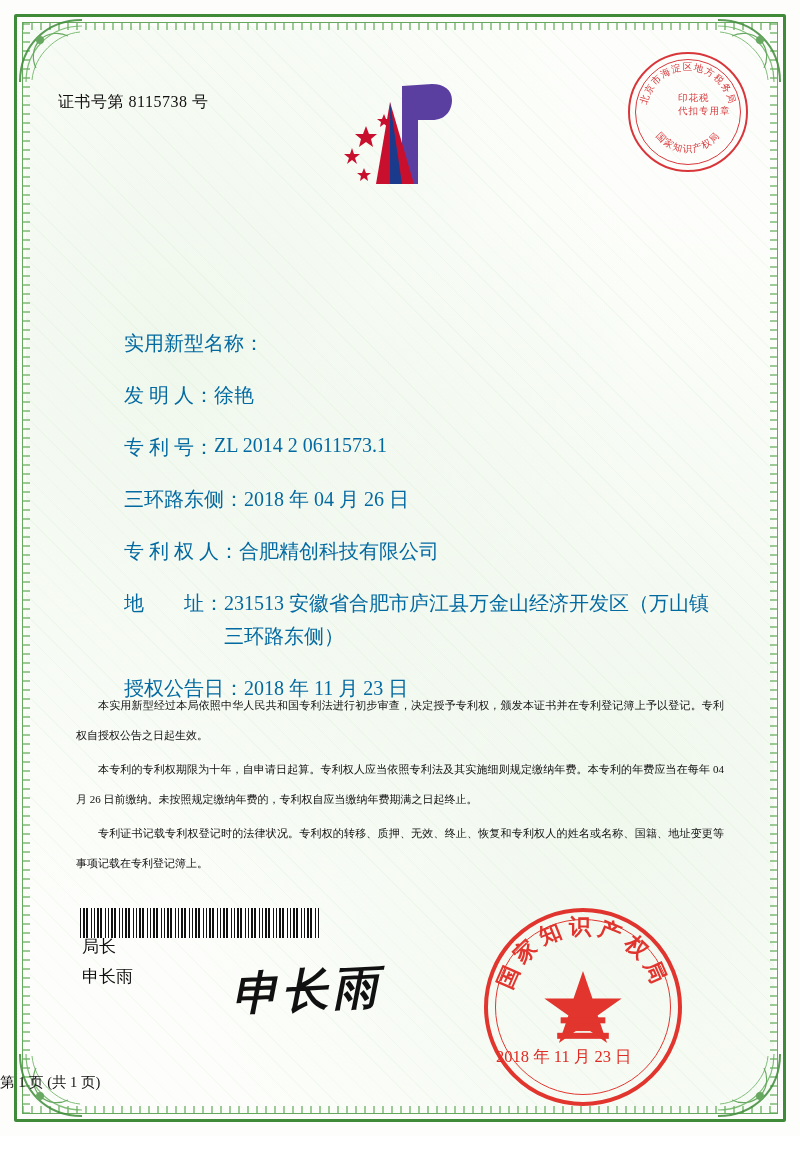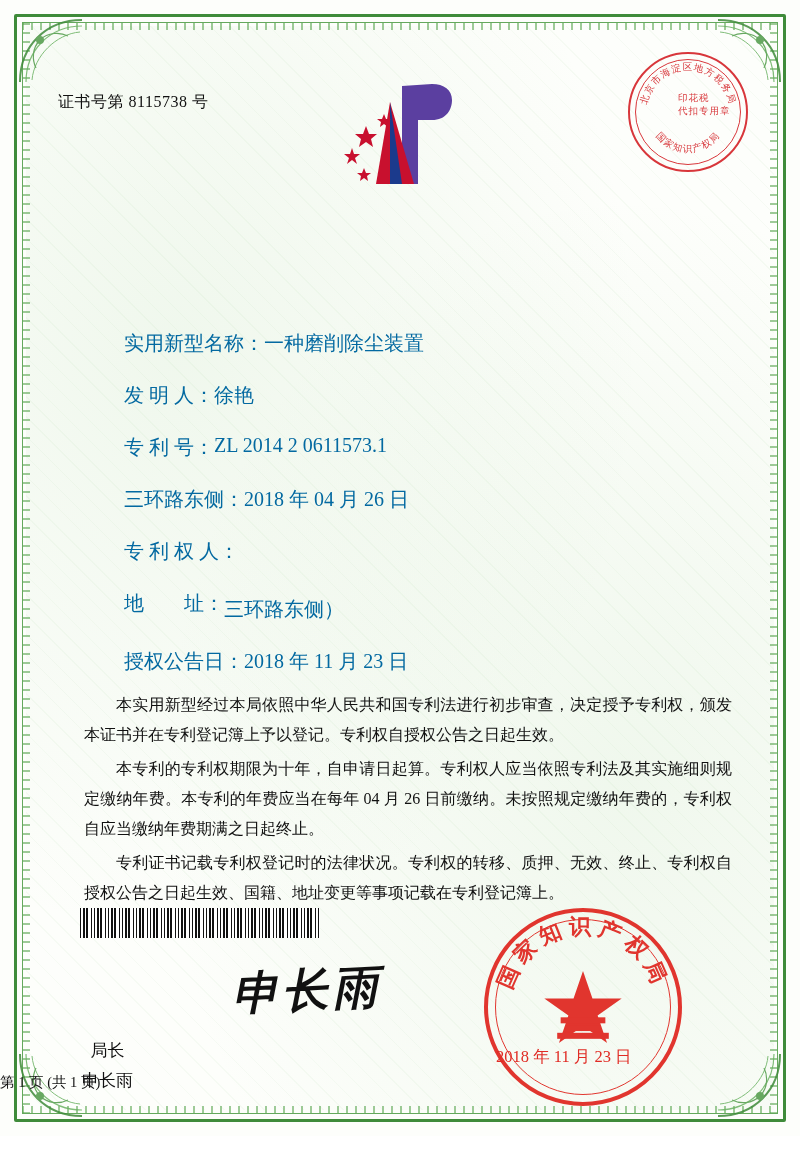--- a/index.html
+++ b/index.html
@@ -150,23 +150,23 @@
   .field-row2 .col {
     display: flex;
   }
   .field-row2 .col.right {
     margin-left: 88px;
   }
 
   
   .body-text {
     position: absolute;
-    left: 84px; top: 690px;
+    left: 76px; top: 690px;
     width: 648px;
-    font-size: 16px;
+    font-size: 11px;
     line-height: 30px;
     color: #111;
     text-align: justify;
   }
   .body-text p {
     margin: 0 0 4px 0;
     text-indent: 2em;
   }
 
   
@@ -176,25 +176,24 @@
     width: 240px; height: 30px;
     background: repeating-linear-gradient(
       90deg,
       #111 0 1px, #fff 1px 3px, #111 3px 5px, #fff 5px 6px,
       #111 6px 8px, #fff 8px 11px, #111 11px 12px, #fff 12px 14px);
   }
 
   
   .sig-label {
     position: absolute;
-    left: 82px; top: 1036px;
+    left: 82px; top: 932px;
     font-size: 17px;
     line-height: 30px;
     color: #111;
-    text-align: center;
   }
   .sig-script {
     position: absolute;
     left: 232px; top: 960px;
     font-size: 46px;
     color: #111;
     font-family: "DejaVu Serif", serif;
     font-style: italic;
     font-weight: bold;
     letter-spacing: 4px;
@@ -312,56 +311,57 @@
     <div class="ctr">
       <div>印花税</div>
       <div>代扣专用章</div>
     </div>
   </div>
 
 
   <div class="fields">
     <div class="field">
       <span class="lbl">实用新型名称：</span>
-      <span class="val">一种磨削除尘装置</span>
     </div>
     <div class="field">
       <span class="lbl">发 明 人：</span>
       <span class="val">徐艳</span>
     </div>
     <div class="field">
       <span class="lbl">专 利 号：</span>
       <span class="val">ZL 2014 2 0611573.1</span>
     </div>
     <div class="field">
       <span class="lbl">三环路东侧：</span>
       <span class="val">2018 年 04 月 26 日</span>
     </div>
     <div class="field">
       <span class="lbl">专 利 权 人：</span>
+      <span class="val">合肥精创科技有限公司</span>
     </div>
     <div class="field">
       <span class="lbl">地        址：</span>
       <span class="val">
+        <span>231513 安徽省合肥市庐江县万金山经济开发区（万山镇</span>
         <span class="line2">三环路东侧）</span>
       </span>
     </div>
 
     <div class="field-row2">
       <span class="col">
         <span class="lbl">授权公告日：</span>
         <span class="val">2018 年 11 月 23 日</span>
       </span>
     </div>
   </div>
 
   <div class="body-text">
     <p>本实用新型经过本局依照中华人民共和国专利法进行初步审查，决定授予专利权，颁发本证书并在专利登记簿上予以登记。专利权自授权公告之日起生效。</p>
     <p>本专利的专利权期限为十年，自申请日起算。专利权人应当依照专利法及其实施细则规定缴纳年费。本专利的年费应当在每年 04 月 26 日前缴纳。未按照规定缴纳年费的，专利权自应当缴纳年费期满之日起终止。</p>
-    <p>专利证书记载专利权登记时的法律状况。专利权的转移、质押、无效、终止、专利权自授权公告之日起生效、国籍、地址变更等事项记载在专利登记簿上。</p>
+    <p>专利证书记载专利权登记时的法律状况。专利权的转移、质押、无效、终止、恢复和专利权人的姓名或名称、国籍、地址变更等事项记载在专利登记簿上。</p>
   </div>
 
   <div class="barcode"></div>
 
   <div class="sig-label">
     <div>局长</div>
     <div>申长雨</div>
   </div>
   <div class="sig-script">申长雨</div>
 

